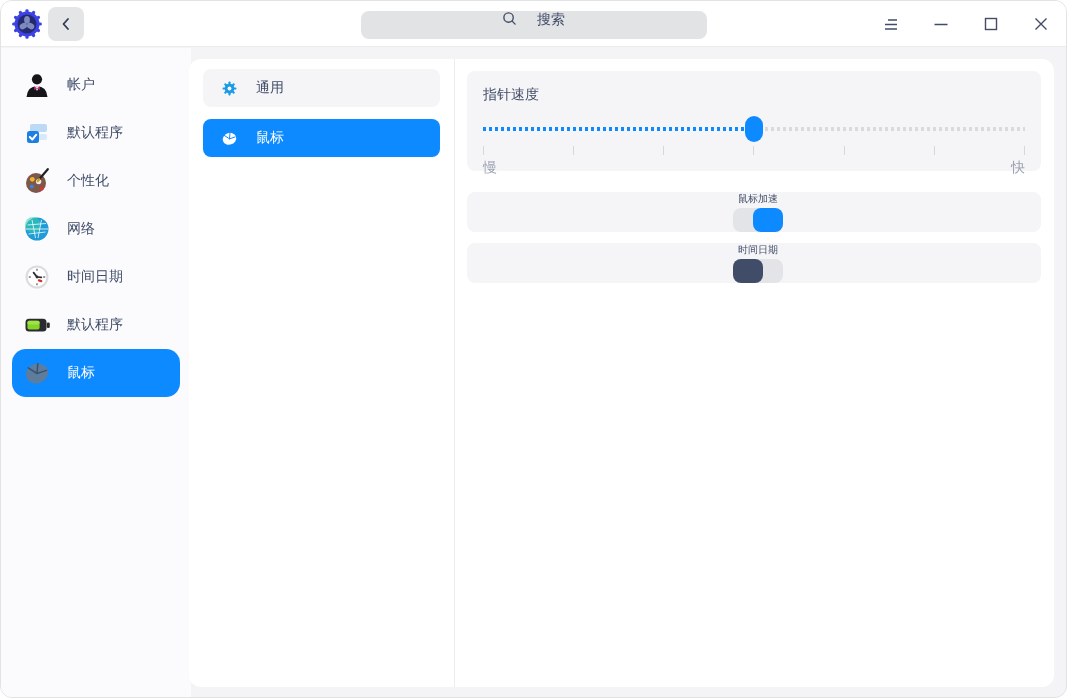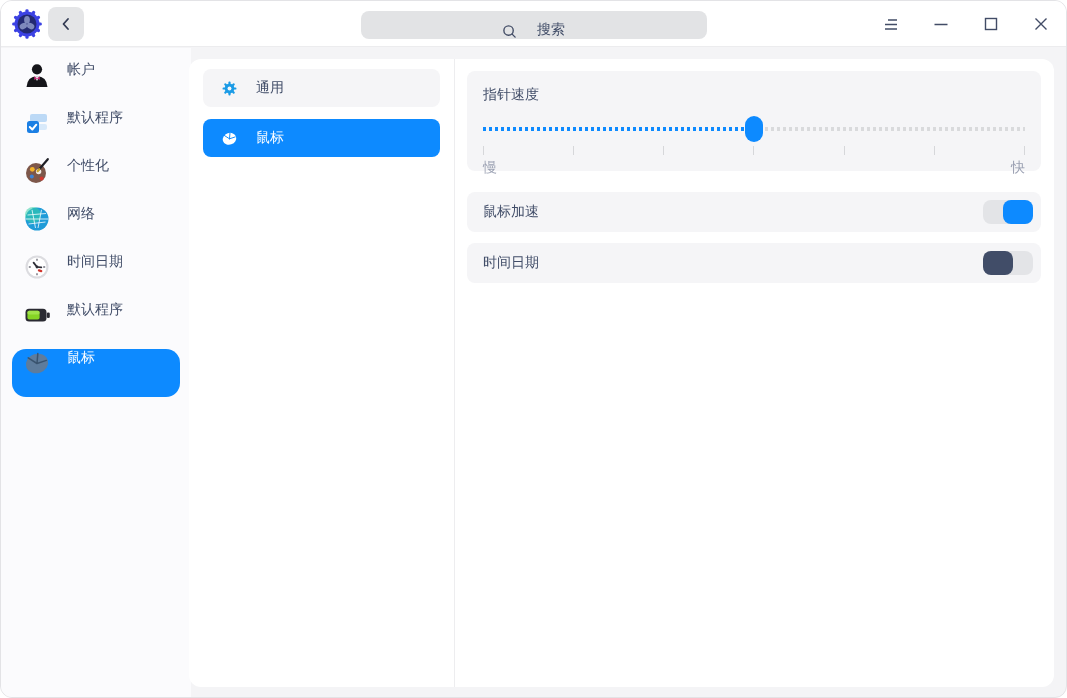--- a/index.html
+++ b/index.html
@@ -9,28 +9,28 @@
   .window{position:relative;width:1067px;height:698px;background:#f4f4f6;overflow:hidden;
           border-radius:12px;border:1px solid #e3e3e6;}
 
   
   .titlebar{position:absolute;top:0;left:0;right:0;height:46px;background:#ffffff;
             border-bottom:1px solid #ececee;display:flex;align-items:center;z-index:5;}
   .logo{width:32px;height:32px;margin-left:10px;flex:0 0 auto;}
   .back-btn{width:36px;height:34px;margin-left:5px;background:#e4e5e7;border-radius:8px;
             display:flex;align-items:center;justify-content:center;}
   .searchbox{position:absolute;left:50%;top:10px;transform:translateX(-50%);width:346px;height:28px;
-             background:#e2e3e5;border-radius:8px;display:flex;align-items:flex-end;justify-content:center;
+             background:#e2e3e5;border-radius:8px;display:flex;align-items:flex-start;justify-content:center;
              gap:20px;color:var(--text);font-size:14px;}
   .win-controls{margin-left:auto;display:flex;gap:20px;padding-right:10px;align-items:center;}
   .wc-btn{width:30px;height:30px;display:flex;align-items:center;justify-content:center;}
 
   
   .sidebar{position:absolute;top:47px;left:0;width:190px;bottom:0;background:#fbfbfd;padding-top:13px;}
-  .side-item{height:48px;margin:0 11px;border-radius:14px;display:flex;align-items:flex-start;
+  .side-item{height:48px;margin:0 11px;border-radius:14px;display:flex;align-items:center;
              padding-left:11px;gap:16px;color:var(--text);font-size:14px;}
   .side-item.selected{background:var(--accent);color:#ffffff;}
   .side-item .icon{width:28px;height:28px;flex:0 0 auto;display:flex;}
   .side-item .icon svg{width:28px;height:28px;}
 
   
   .main-panel{position:absolute;left:188px;top:58px;width:865px;bottom:10px;background:#ffffff;
               border-radius:12px;display:flex;overflow:hidden;}
   .nav-col{width:266px;border-right:1px solid #ededef;padding:10px 14px;flex:0 0 auto;}
   .nav-item{height:38px;border-radius:8px;background:var(--card);display:flex;align-items:center;
@@ -48,21 +48,21 @@
         background:repeating-linear-gradient(90deg,#d9dadc 0 3px,transparent 3px 6px);}
   .dots-active{position:absolute;left:0;top:11px;height:4px;
         background:repeating-linear-gradient(90deg,var(--accent) 0 3px,transparent 3px 6px);}
   .handle{position:absolute;top:0;width:18px;height:26px;border-radius:9px;background:var(--accent);
           margin-left:-9px;}
   .ticks{display:flex;justify-content:space-between;margin-top:4px;height:9px;}
   .tick{width:1px;height:9px;background:#d6d7da;}
   .minmax{display:flex;justify-content:space-between;color:var(--muted);font-size:14px;margin-top:4px;}
 
   .toggle-row{height:40px;display:flex;align-items:center;justify-content:space-between;
-              padding:0 8px 0 16px;margin-bottom:11px;color:var(--text);font-size:14px;}
+              padding:0 8px 0 16px;margin-bottom:11px;color:var(--text);font-size:10px;flex-direction:column;}
   .switch{position:relative;width:50px;height:24px;border-radius:8px;background:#e3e4e7;flex:0 0 auto;}
   .switch .knob{position:absolute;top:0;width:30px;height:24px;border-radius:8px;}
   .switch.on .knob{right:0;background:var(--accent);}
   .switch.off .knob{left:0;background:#414d68;}
 </style>
 </head>
 <body>
 
 <div class="window">
 

